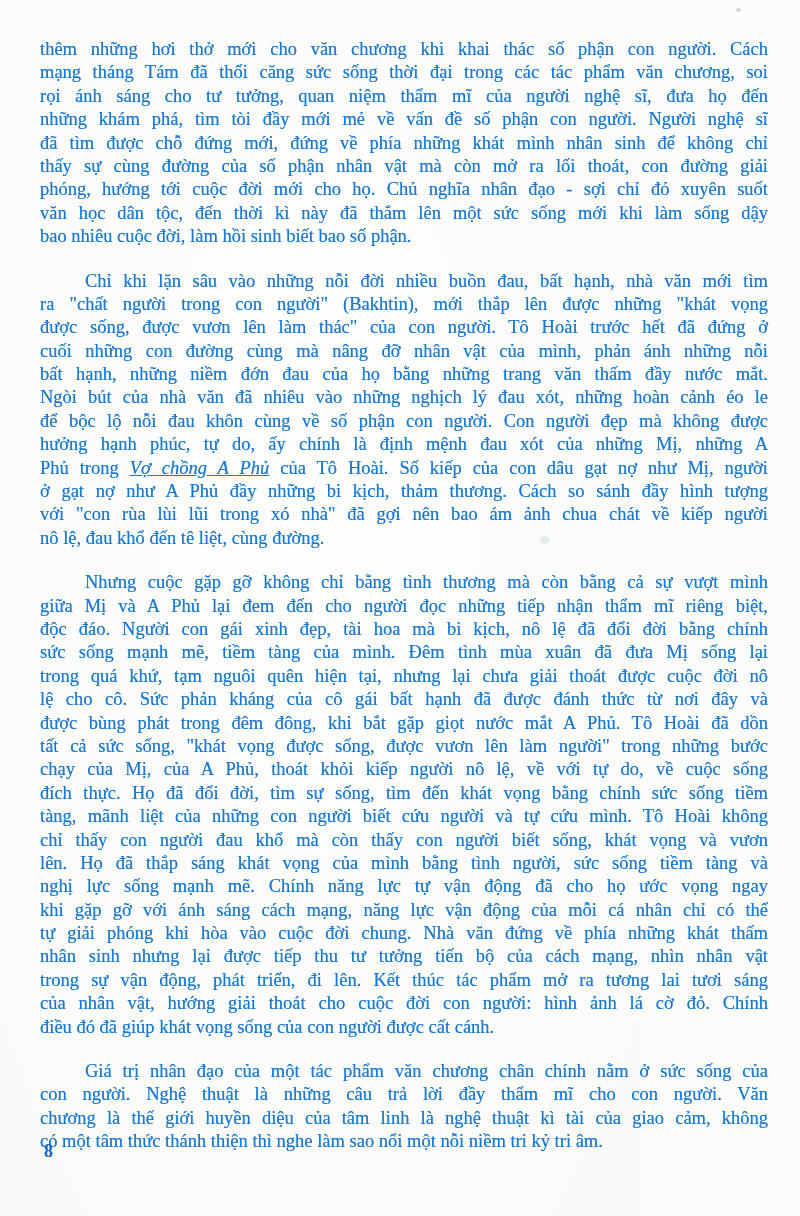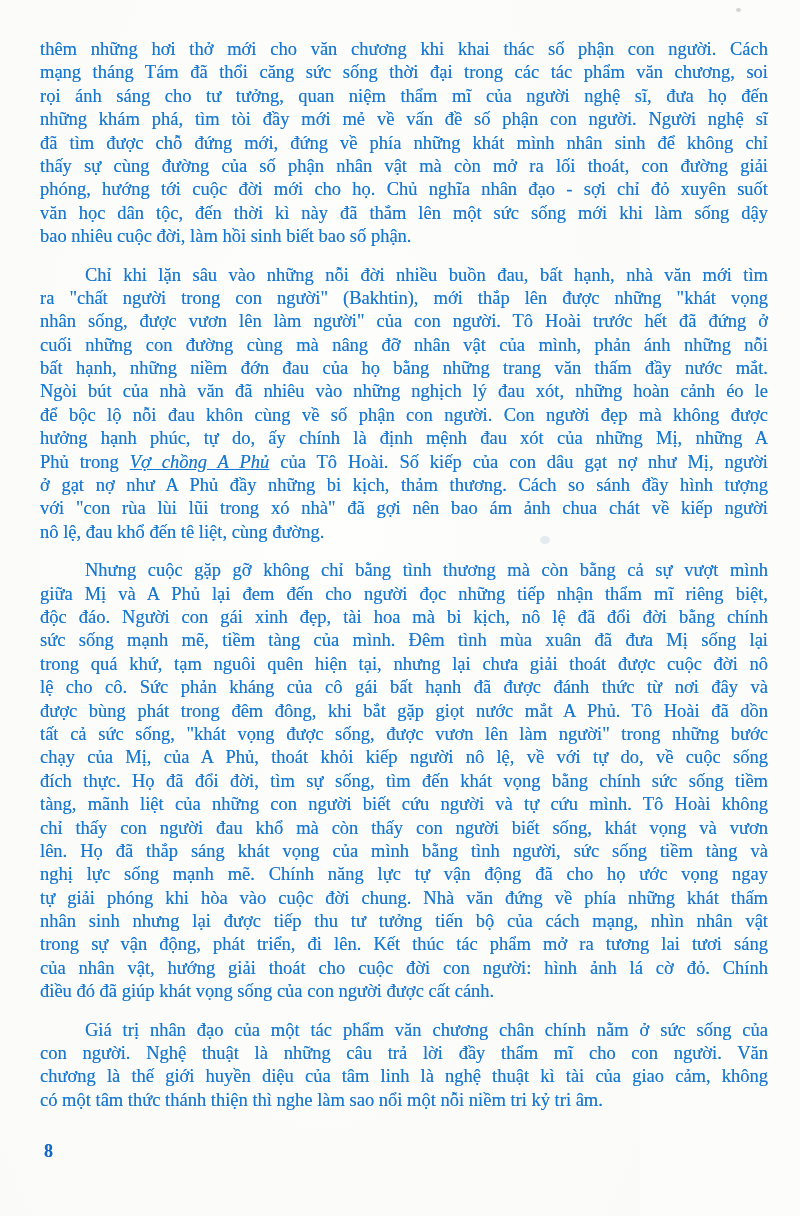--- a/index.html
+++ b/index.html
@@ -24,21 +24,21 @@
     padding: 38px 32px 0 40px;
   }
   .text-block {
     width: 728px;
     color: var(--ink, #1778d2);
     font-size: 18.5px;
     line-height: 23.4px;
     text-shadow: 0 0 0.6px rgba(26, 118, 203, 0.65);
   }
   .paragraph + .paragraph {
-    margin-top: 15px;
+    margin-top: 21px;
   }
   .line {
     text-align: justify;
     text-align-last: justify;
     white-space: nowrap;
     height: 23.4px;
   }
   .line.last {
     text-align-last: left;
   }
@@ -92,21 +92,21 @@
         <div class="line"><span>những khám phá, tìm tòi đầy mới mẻ về vấn đề số phận con người. Người nghệ sĩ</span></div>
         <div class="line"><span>đã tìm được chỗ đứng mới, đứng về phía những khát mình nhân sinh để không chỉ</span></div>
         <div class="line"><span>thấy sự cùng đường của số phận nhân vật mà còn mở ra lối thoát, con đường giải</span></div>
         <div class="line"><span>phóng, hướng tới cuộc đời mới cho họ. Chủ nghĩa nhân đạo - sợi chỉ đỏ xuyên suốt</span></div>
         <div class="line"><span>văn học dân tộc, đến thời kì này đã thắm lên một sức sống mới khi làm sống dậy</span></div>
         <div class="line last"><span>bao nhiêu cuộc đời, làm hồi sinh biết bao số phận.</span></div>
       </div>
       <div class="paragraph">
         <div class="line indent"><span>Chỉ khi lặn sâu vào những nỗi đời nhiều buồn đau, bất hạnh, nhà văn mới tìm</span></div>
         <div class="line"><span>ra "chất người trong con người" (Bakhtin), mới thắp lên được những "khát vọng</span></div>
-        <div class="line"><span>nhân sống, được vươn lên làm người" của con người. Tô Hoài trước hết đã đứng ở</span></div>
+        <div class="line"><span>được sống, được vươn lên làm thác" của con người. Tô Hoài trước hết đã đứng ở</span></div>
         <div class="line"><span>cuối những con đường cùng mà nâng đỡ nhân vật của mình, phản ánh những nỗi</span></div>
         <div class="line"><span>bất hạnh, những niềm đớn đau của họ bằng những trang văn thấm đầy nước mắt.</span></div>
         <div class="line"><span>Ngòi bút của nhà văn đã nhiêu vào những nghịch lý đau xót, những hoàn cảnh éo le</span></div>
         <div class="line"><span>để bộc lộ nỗi đau khôn cùng về số phận con người. Con người đẹp mà không được</span></div>
         <div class="line"><span>hưởng hạnh phúc, tự do, ấy chính là định mệnh đau xót của những Mị, những A</span></div>
         <div class="line"><span>Phủ trong </span><span class="italic">Vợ chồng A Phủ</span><span> của Tô Hoài. Số kiếp của con dâu gạt nợ như Mị, người</span></div>
         <div class="line"><span>ở gạt nợ như A Phủ đầy những bi kịch, thảm thương. Cách so sánh đầy hình tượng</span></div>
         <div class="line"><span>với "con rùa lùi lũi trong xó nhà" đã gợi nên bao ám ảnh chua chát về kiếp người</span></div>
         <div class="line last"><span>nô lệ, đau khổ đến tê liệt, cùng đường.</span></div>
       </div>
@@ -118,20 +118,21 @@
         <div class="line"><span>trong quá khứ, tạm nguôi quên hiện tại, nhưng lại chưa giải thoát được cuộc đời nô</span></div>
         <div class="line"><span>lệ cho cô. Sức phản kháng của cô gái bất hạnh đã được đánh thức từ nơi đây và</span></div>
         <div class="line"><span>được bùng phát trong đêm đông, khi bắt gặp giọt nước mắt A Phủ. Tô Hoài đã dồn</span></div>
         <div class="line"><span>tất cả sức sống, "khát vọng được sống, được vươn lên làm người" trong những bước</span></div>
         <div class="line"><span>chạy của Mị, của A Phủ, thoát khỏi kiếp người nô lệ, về với tự do, về cuộc sống</span></div>
         <div class="line"><span>đích thực. Họ đã đổi đời, tìm sự sống, tìm đến khát vọng bằng chính sức sống tiềm</span></div>
         <div class="line"><span>tàng, mãnh liệt của những con người biết cứu người và tự cứu mình. Tô Hoài không</span></div>
         <div class="line"><span>chỉ thấy con người đau khổ mà còn thấy con người biết sống, khát vọng và vươn</span></div>
         <div class="line"><span>lên. Họ đã thắp sáng khát vọng của mình bằng tình người, sức sống tiềm tàng và</span></div>
         <div class="line"><span>nghị lực sống mạnh mẽ. Chính năng lực tự vận động đã cho họ ước vọng ngay</span></div>
+        <div class="line"><span>khi gặp gỡ với ánh sáng cách mạng, năng lực vận động của mỗi cá nhân chỉ có thể</span></div>
         <div class="line"><span>tự giải phóng khi hòa vào cuộc đời chung. Nhà văn đứng về phía những khát thấm</span></div>
         <div class="line"><span>nhân sinh nhưng lại được tiếp thu tư tưởng tiến bộ của cách mạng, nhìn nhân vật</span></div>
         <div class="line"><span>trong sự vận động, phát triển, đi lên. Kết thúc tác phẩm mở ra tương lai tươi sáng</span></div>
         <div class="line"><span>của nhân vật, hướng giải thoát cho cuộc đời con người: hình ảnh lá cờ đỏ. Chính</span></div>
         <div class="line last"><span>điều đó đã giúp khát vọng sống của con người được cất cánh.</span></div>
       </div>
       <div class="paragraph">
         <div class="line indent"><span>Giá trị nhân đạo của một tác phẩm văn chương chân chính nằm ở sức sống của</span></div>
         <div class="line"><span>con người. Nghệ thuật là những câu trả lời đầy thẩm mĩ cho con người. Văn</span></div>
         <div class="line"><span>chương là thế giới huyền diệu của tâm linh là nghệ thuật kì tài của giao cảm, không</span></div>

